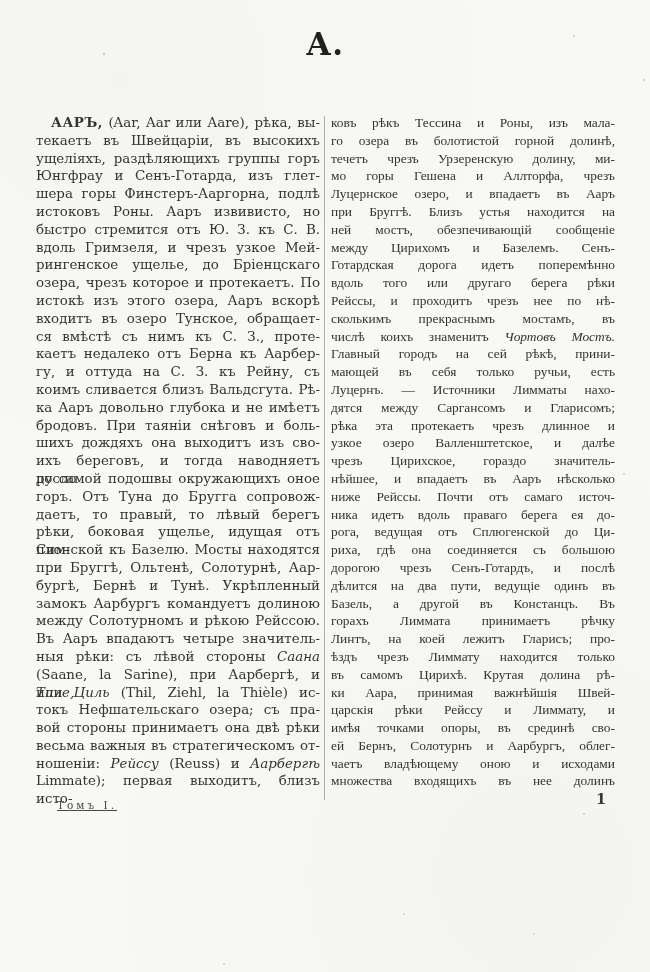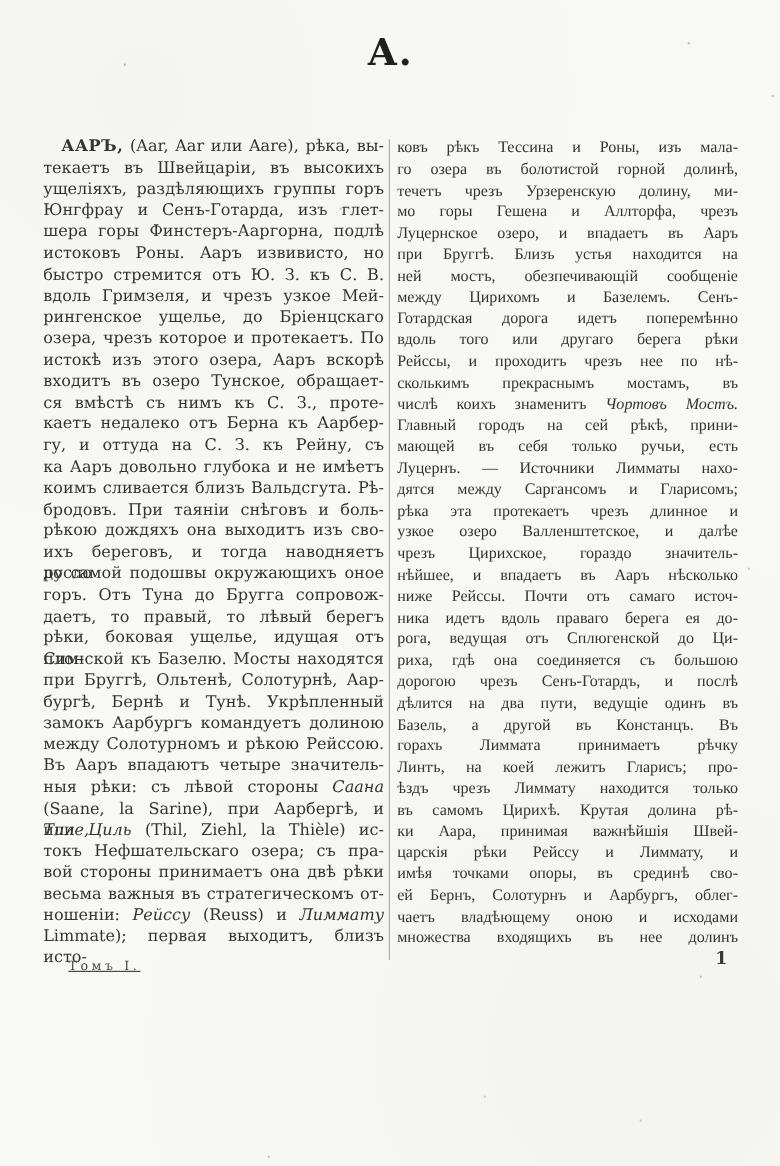--- a/index.html
+++ b/index.html
@@ -88,42 +88,42 @@
       <div class="line">истоковъ Роны. Ааръ извивисто, но</div>
       <div class="line">быстро стремится отъ Ю. З. къ С. В.</div>
       <div class="line">вдоль Гримзеля, и чрезъ узкое Мей-</div>
       <div class="line">рингенское ущелье, до Бріенцскаго</div>
       <div class="line">озера, чрезъ которое и протекаетъ. По</div>
       <div class="line">истокѣ изъ этого озера, Ааръ вскорѣ</div>
       <div class="line">входитъ въ озеро Тунское, обращает-</div>
       <div class="line">ся вмѣстѣ съ нимъ къ С. З., проте-</div>
       <div class="line">каетъ недалеко отъ Берна къ Аарбер-</div>
       <div class="line">гу, и оттуда на С. З. къ Рейну, съ</div>
+      <div class="line">коимъ сливается близъ Вальдсгута. Рѣ-</div>
       <div class="line">ка Ааръ довольно глубока и не имѣетъ</div>
-      <div class="line">коимъ сливается близъ Вальдсгута. Рѣ-</div>
       <div class="line">бродовъ. При таяніи снѣговъ и боль-</div>
-      <div class="line">рѣкою дождяхъ она выходитъ изъ сво-</div>
+      <div class="line">шихъ дождяхъ она выходитъ изъ сво-</div>
       <div class="line">ихъ береговъ, и тогда наводняетъ русло</div>
       <div class="line">до самой подошвы окружающихъ оное</div>
       <div class="line">горъ. Отъ Туна до Бругга сопровож-</div>
       <div class="line">даетъ, то правый, то лѣвый берегъ</div>
       <div class="line">рѣки, боковая ущелье, идущая отъ Сим-</div>
       <div class="line">плонской къ Базелю. Мосты находятся</div>
       <div class="line">при Бруггѣ, Ольтенѣ, Солотурнѣ, Аар-</div>
       <div class="line">бургѣ, Бернѣ и Тунѣ. Укрѣпленный</div>
       <div class="line">замокъ Аарбургъ командуетъ долиною</div>
       <div class="line">между Солотурномъ и рѣкою Рейссою.</div>
       <div class="line">Въ Ааръ впадаютъ четыре значитель-</div>
       <div class="line"><span>ныя рѣки: съ лѣвой стороны </span><span class="i">Саана</span></div>
       <div class="line"><span>(Saane, la Sarine), при Аарбергѣ, и </span><span class="i">Тиле,</span></div>
       <div class="line"><span>или </span><span class="i">Циль</span><span> (Thil, Ziehl, la Thièle) ис-</span></div>
       <div class="line">токъ Нефшательскаго озера; съ пра-</div>
       <div class="line">вой стороны принимаетъ она двѣ рѣки</div>
       <div class="line">весьма важныя въ стратегическомъ от-</div>
-      <div class="line"><span>ношеніи: </span><span class="i">Рейссу</span><span> (Reuss) и </span><span class="i">Лиммату</span></div>
+      <div class="line"><span>ношеніи: </span><span class="i">Рейссу</span><span> (Reuss) и </span><span class="i">Аарбергѣ</span></div>
       <div class="line">Limmate); первая выходитъ, близъ исто-</div>
     </div>
 
   <div class="divider"></div>
 
   <div class="column col-right">
       <div class="line">ковъ рѣкъ Тессина и Роны, изъ мала-</div>
       <div class="line">го озера въ болотистой горной долинѣ,</div>
       <div class="line">течетъ чрезъ Урзеренскую долину, ми-</div>
       <div class="line">мо горы Гешена и Аллторфа, чрезъ</div>

